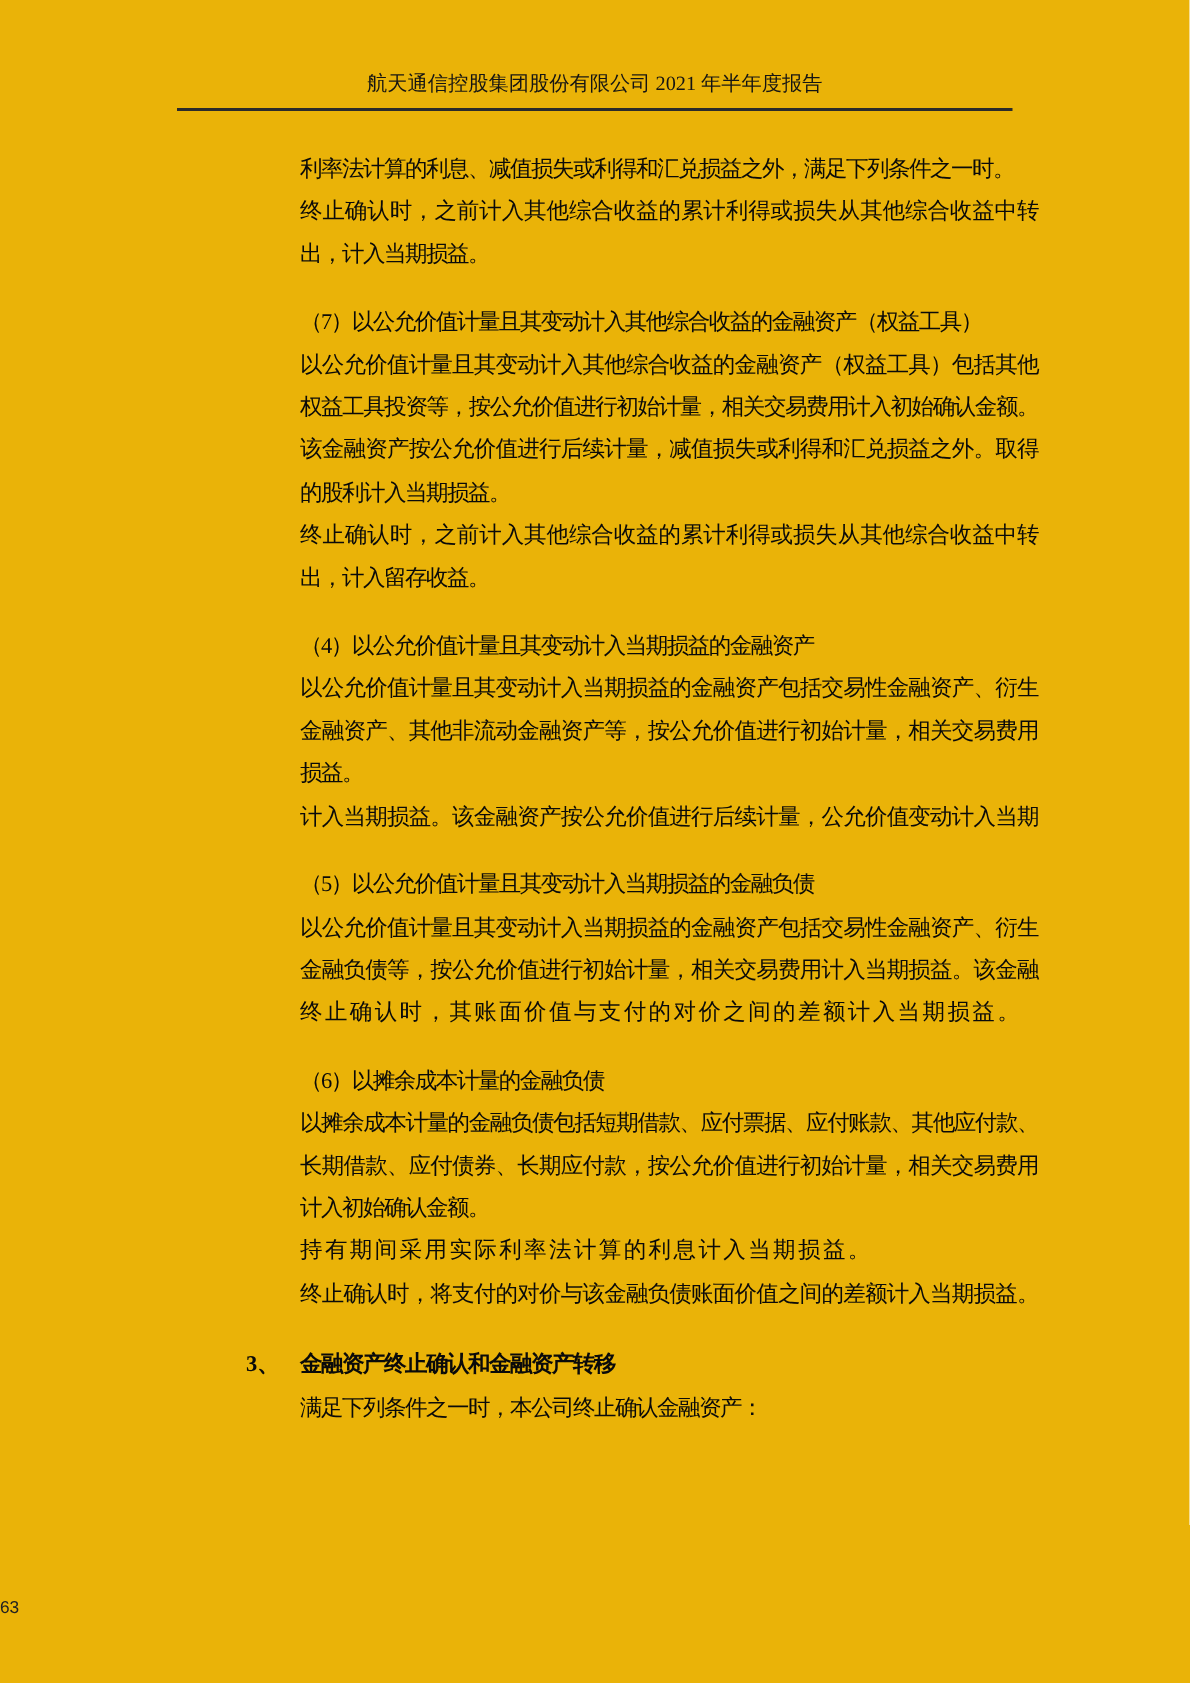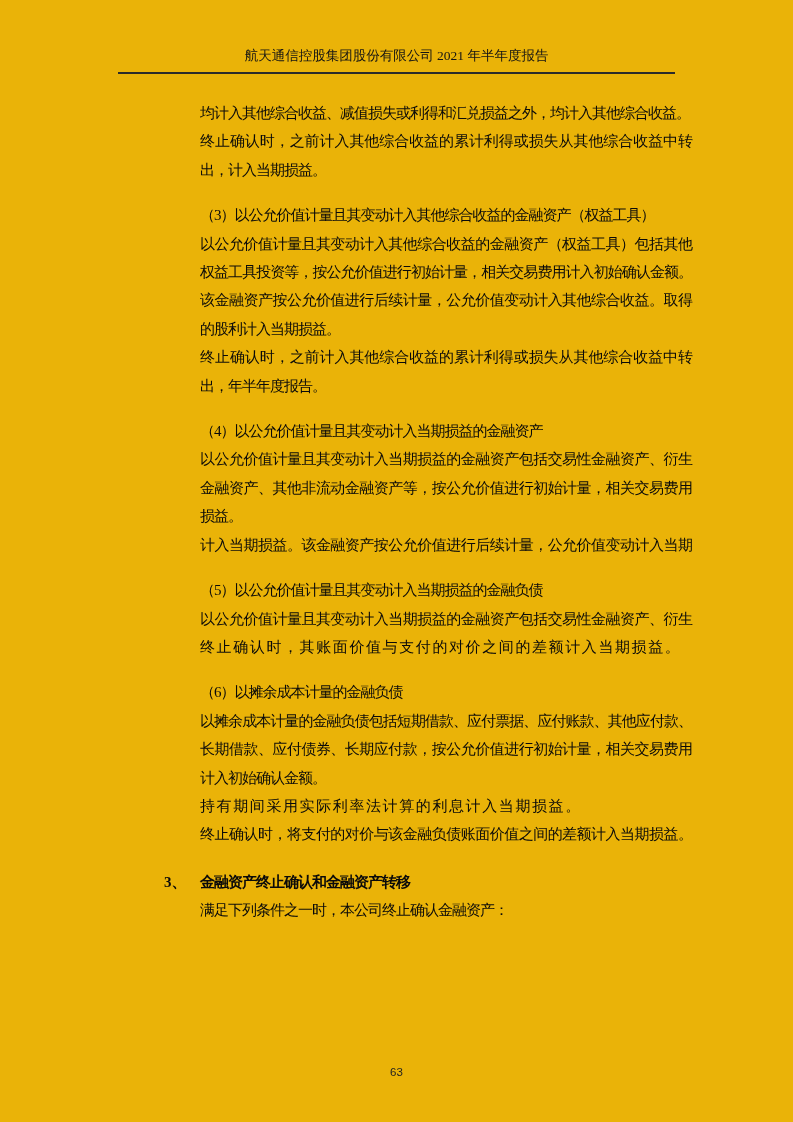--- a/index.html
+++ b/index.html
@@ -55,63 +55,64 @@
     left: -36px;
     top: 0;
     font-weight: bold;
     letter-spacing: 0;
   }
   .footer {
     position: absolute;
     top: 1066px;
     left: 0;
     width: 100%;
-    text-align: center;
+    text-align: left;
     font-size: 11.5px;
     font-family: "Liberation Sans", "DejaVu Sans", sans-serif;
     color: #222222;
   }
 </style>
 </head>
 <body>
 
 <div class="page">
 
   <div class="header-title">航天通信控股集团股份有限公司 2021 年半年度报告</div>
   <div class="header-rule"></div>
 
   <div class="content">
 
     <div class="block">
-      <div class="line">均计入其他综合收益、减值损失或利得和汇兑损益之外，均计入其他综合收益。</div>
+      <div class="line">利率法计算的利息、减值损失或利得和汇兑损益之外，满足下列条件之一时。</div>
       <div class="line full">终止确认时，之前计入其他综合收益的累计利得或损失从其他综合收益中转</div>
       <div class="line">出，计入当期损益。</div>
     </div>
 
     <div class="block">
-      <div class="line">（3）以公允价值计量且其变动计入其他综合收益的金融资产（权益工具）</div>
+      <div class="line">（7）以公允价值计量且其变动计入其他综合收益的金融资产（权益工具）</div>
       <div class="line full">以公允价值计量且其变动计入其他综合收益的金融资产（权益工具）包括其他</div>
       <div class="line full">权益工具投资等，按公允价值进行初始计量，相关交易费用计入初始确认金额。</div>
-      <div class="line full">该金融资产按公允价值进行后续计量，公允价值变动计入其他综合收益。取得</div>
+      <div class="line full">该金融资产按公允价值进行后续计量，减值损失或利得和汇兑损益之外。取得</div>
       <div class="line">的股利计入当期损益。</div>
       <div class="line full">终止确认时，之前计入其他综合收益的累计利得或损失从其他综合收益中转</div>
-      <div class="line">出，年半年度报告。</div>
+      <div class="line">出，计入留存收益。</div>
     </div>
 
     <div class="block">
       <div class="line">（4）以公允价值计量且其变动计入当期损益的金融资产</div>
       <div class="line full">以公允价值计量且其变动计入当期损益的金融资产包括交易性金融资产、衍生</div>
       <div class="line full">金融资产、其他非流动金融资产等，按公允价值进行初始计量，相关交易费用</div>
       <div class="line">损益。</div>
       <div class="line full">计入当期损益。该金融资产按公允价值进行后续计量，公允价值变动计入当期</div>
     </div>
 
     <div class="block">
       <div class="line">（5）以公允价值计量且其变动计入当期损益的金融负债</div>
       <div class="line full">以公允价值计量且其变动计入当期损益的金融资产包括交易性金融资产、衍生</div>
+      <div class="line full">金融负债等，按公允价值进行初始计量，相关交易费用计入当期损益。该金融</div>
       <div class="line loose">终止确认时，其账面价值与支付的对价之间的差额计入当期损益。</div>
     </div>
 
     <div class="block">
       <div class="line">（6）以摊余成本计量的金融负债</div>
       <div class="line full">以摊余成本计量的金融负债包括短期借款、应付票据、应付账款、其他应付款、</div>
       <div class="line full">长期借款、应付债券、长期应付款，按公允价值进行初始计量，相关交易费用</div>
       <div class="line">计入初始确认金额。</div>
       <div class="line loose">持有期间采用实际利率法计算的利息计入当期损益。</div>
       <div class="line full">终止确认时，将支付的对价与该金融负债账面价值之间的差额计入当期损益。</div>

